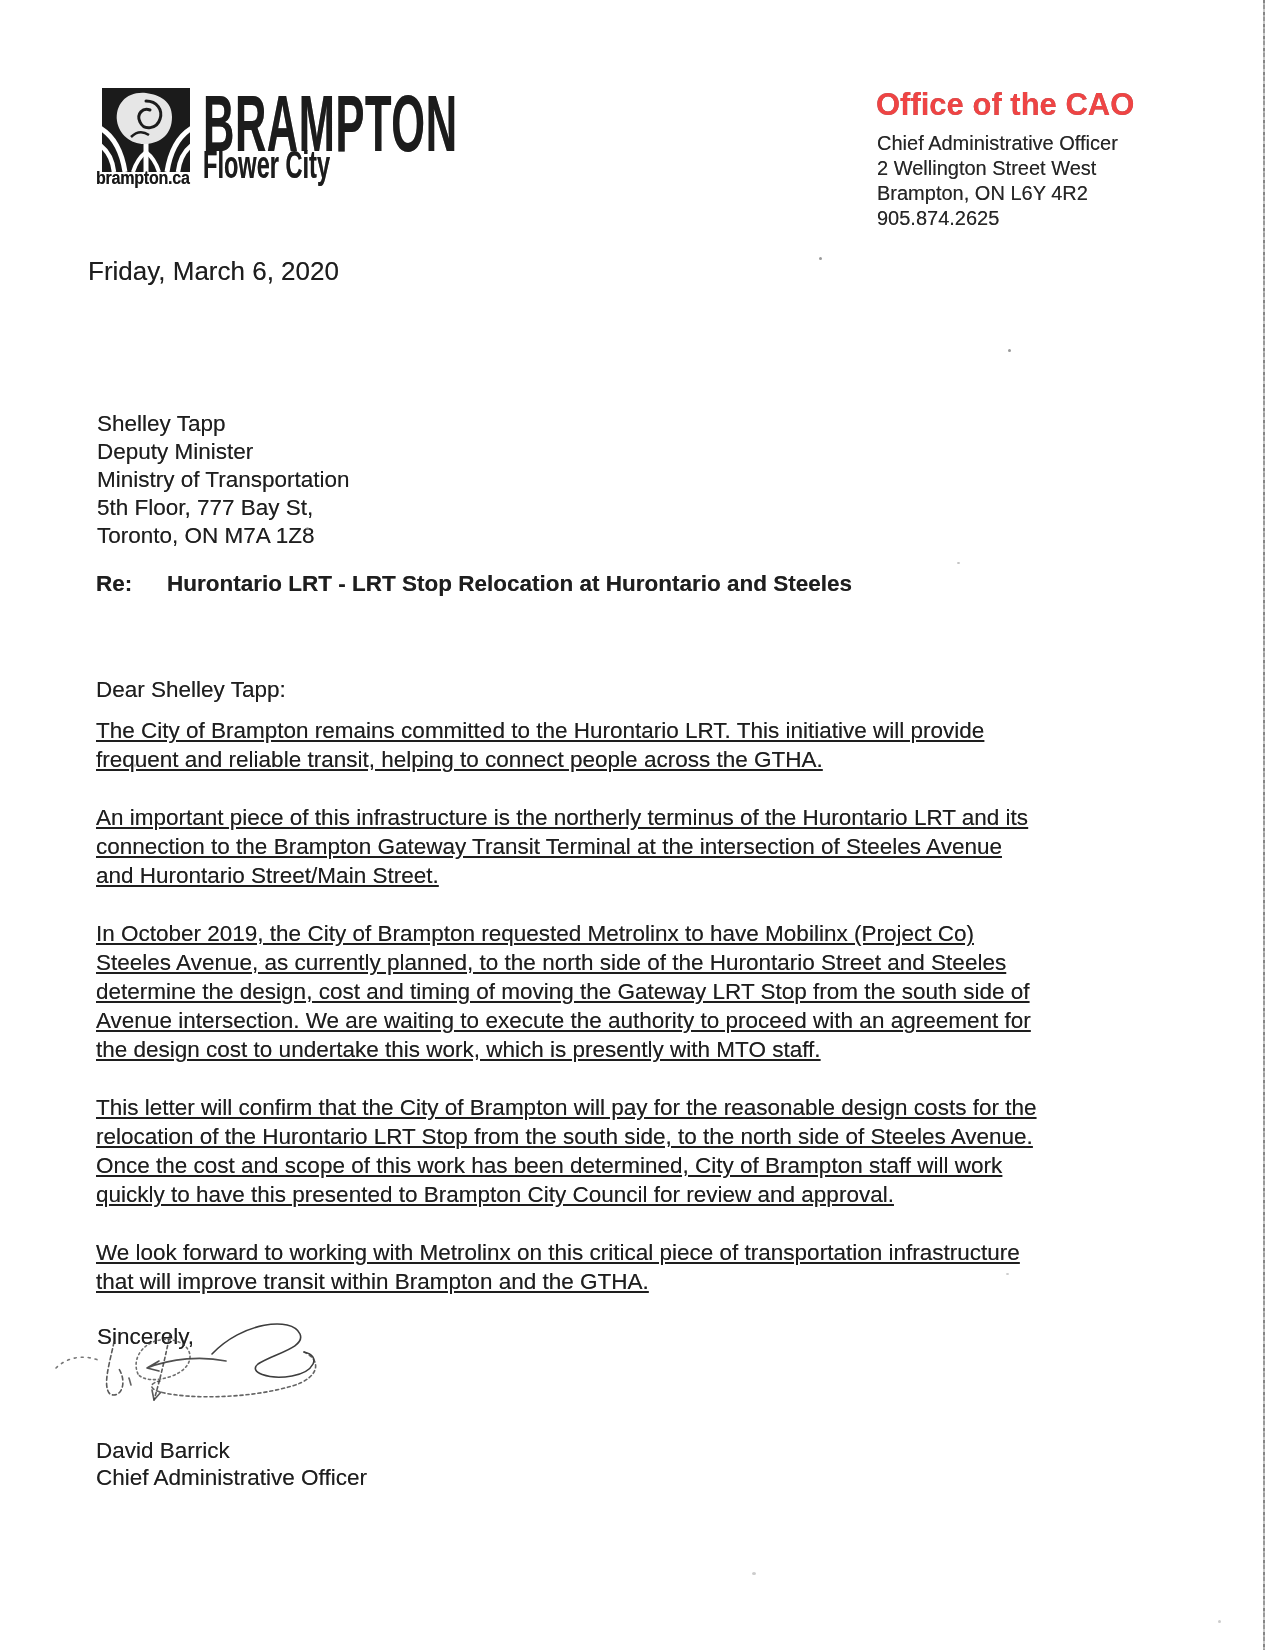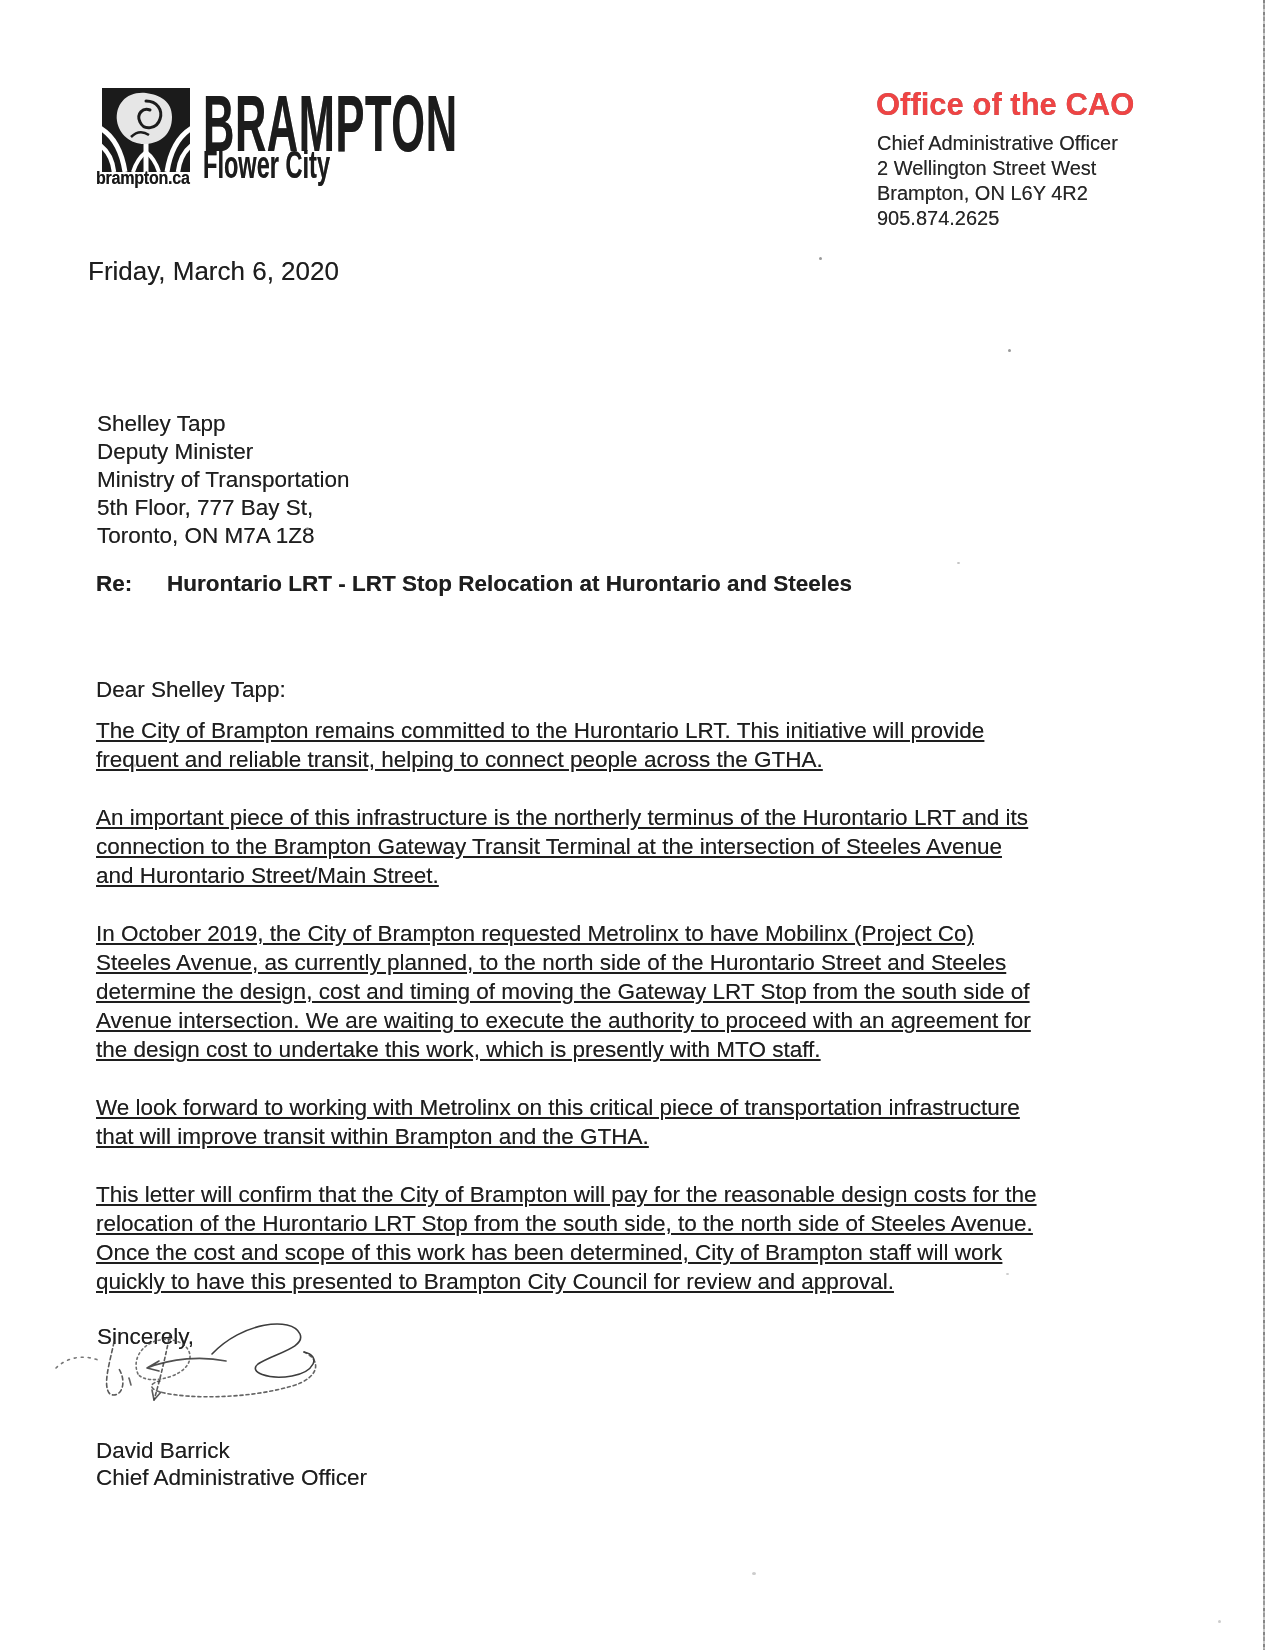--- a/index.html
+++ b/index.html
@@ -127,28 +127,28 @@
     <span class="ln txt" style="display:block">and Hurontario Street/Main Street.</span>
   </p>
   <p>
     <span class="ln txt" style="display:block">In October 2019, the City of Brampton requested Metrolinx to have Mobilinx (Project Co)</span>
     <span class="ln txt" style="display:block">Steeles Avenue, as currently planned, to the north side of the Hurontario Street and Steeles</span>
     <span class="ln txt" style="display:block">determine the design, cost and timing of moving the Gateway LRT Stop from the south side of</span>
     <span class="ln txt" style="display:block">Avenue intersection. We are waiting to execute the authority to proceed with an agreement for</span>
     <span class="ln txt" style="display:block">the design cost to undertake this work, which is presently with MTO staff.</span>
   </p>
   <p>
-    <span class="ln txt" style="display:block">We look forward to working with Metrolinx on this critical piece of transportation infrastructure</span>
-    <span class="ln txt" style="display:block">that will improve transit within Brampton and the GTHA.</span>
-  </p>
-  <p>
     <span class="ln txt" style="display:block">This letter will confirm that the City of Brampton will pay for the reasonable design costs for the</span>
     <span class="ln txt" style="display:block">relocation of the Hurontario LRT Stop from the south side, to the north side of Steeles Avenue.</span>
     <span class="ln txt" style="display:block">Once the cost and scope of this work has been determined, City of Brampton staff will work</span>
     <span class="ln txt" style="display:block">quickly to have this presented to Brampton City Council for review and approval.</span>
+  </p>
+  <p>
+    <span class="ln txt" style="display:block">We look forward to working with Metrolinx on this critical piece of transportation infrastructure</span>
+    <span class="ln txt" style="display:block">that will improve transit within Brampton and the GTHA.</span>
   </p>
 </div>
 
 <div class="abs closing txt">Sincerely,</div>
 
 <svg class="abs signature" viewBox="0 0 310 140" xmlns="http://www.w3.org/2000/svg" fill="none" stroke="#3d3d3d" stroke-width="1.6" stroke-linecap="round">
   <path d="M6,60 C16,50 32,46 48,52" stroke-dasharray="2,5" opacity="0.7"></path>
   <path d="M64,34 C60,54 52,78 60,86 C70,91 78,76 69,61" stroke-dasharray="4,3" opacity="0.85"></path>
   <path d="M79,70 l2,7" opacity="0.8"></path>
   <path d="M88,66 C80,48 98,28 122,32 C144,36 148,58 122,68 C106,74 92,72 88,66" stroke-dasharray="2,3" opacity="0.75"></path>

